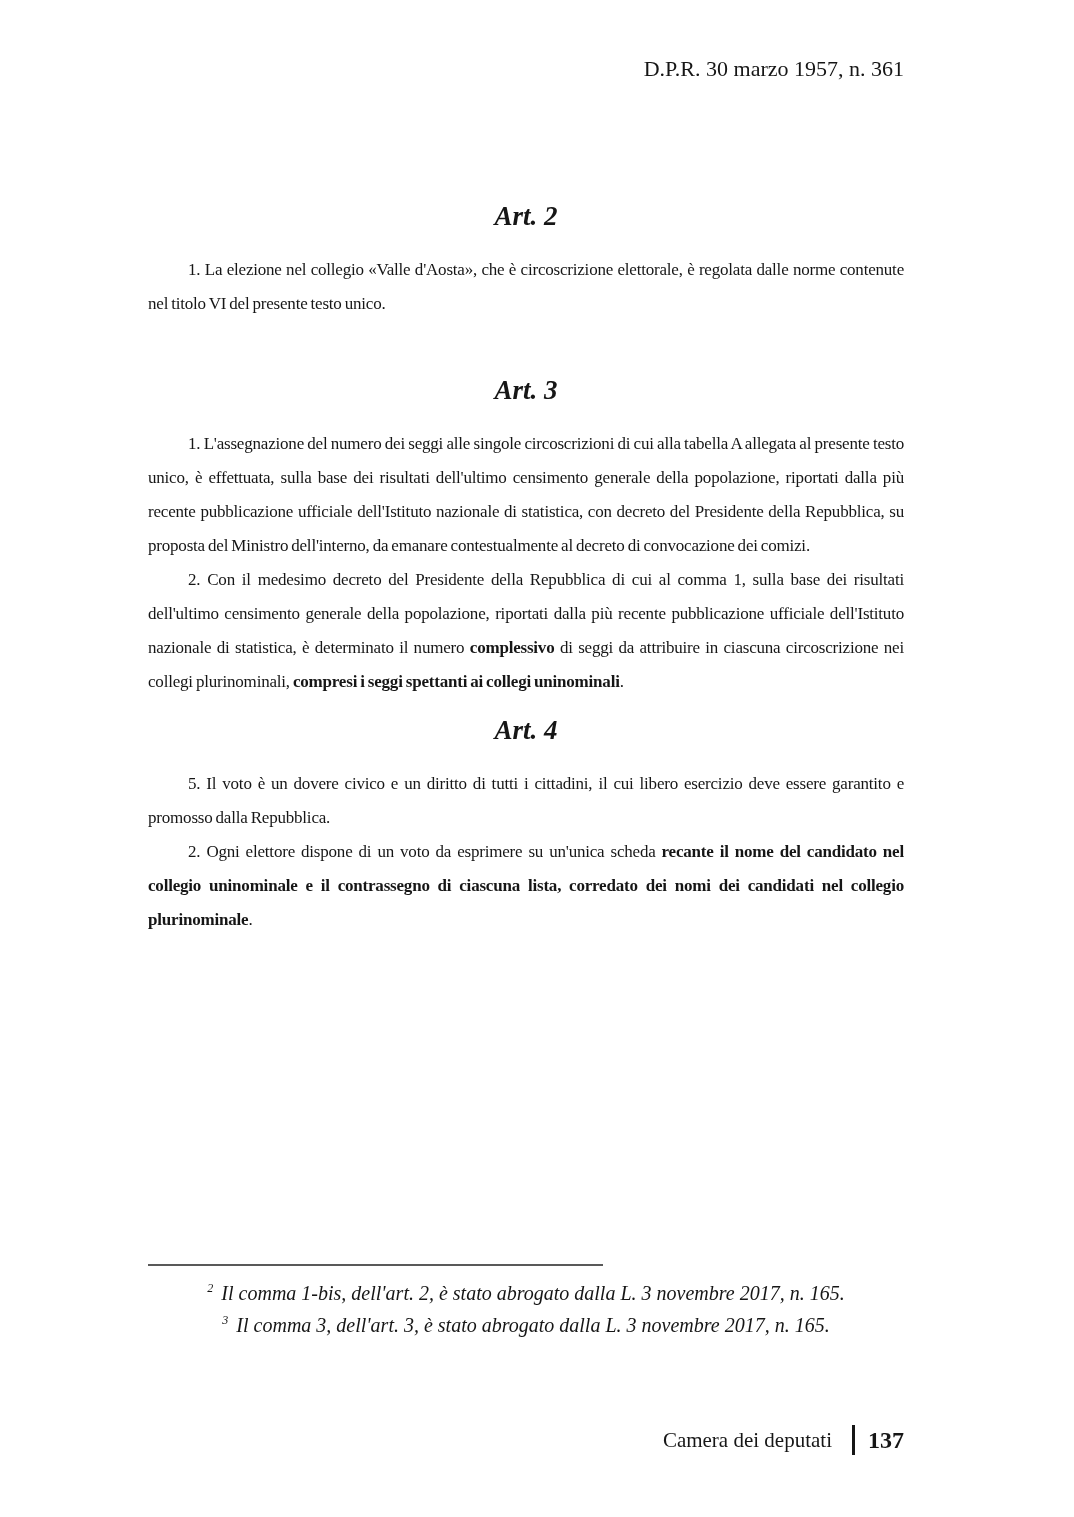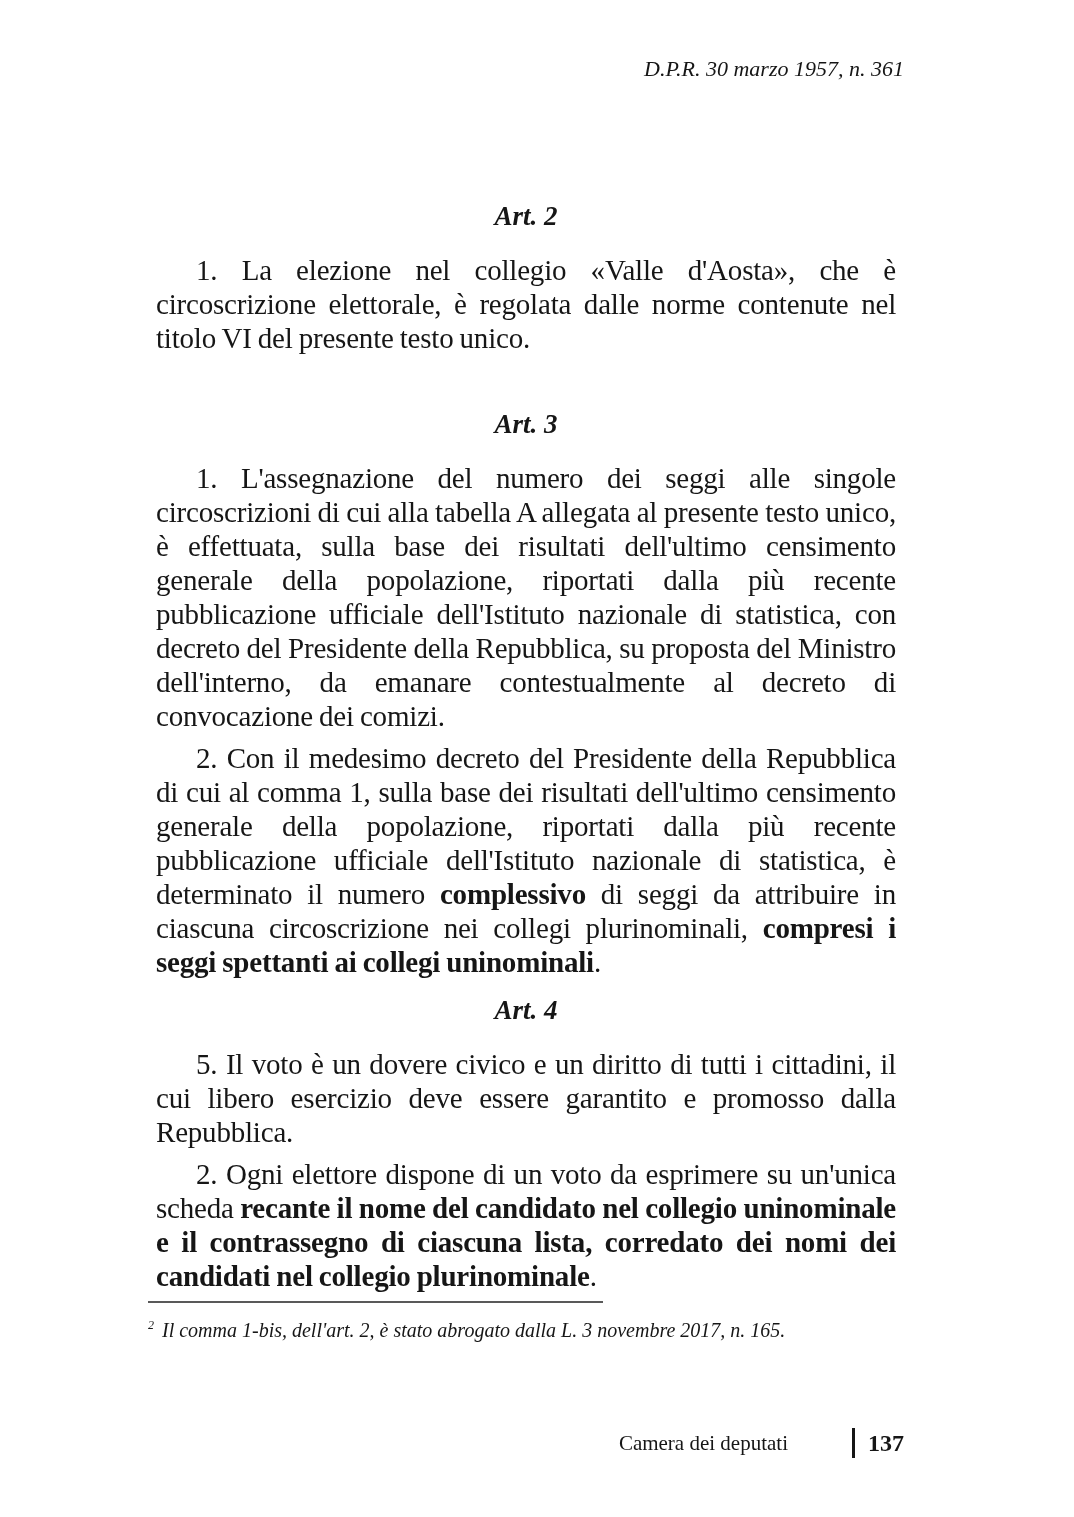--- a/index.html
+++ b/index.html
@@ -13,77 +13,76 @@
     font-family: "Liberation Serif", "DejaVu Serif", serif;
     box-sizing: border-box;
     padding: 0 170px 60px 148px;
     display: flex;
     flex-direction: column;
     overflow: hidden;
   }
   .doc-header {
     margin-top: 55px;
     text-align: right;
-    font-style: italic;
     font-size: 22px;
     line-height: 28px;
   }
   .doc-body { display: block; }
   .article-heading {
     font-style: italic;
     font-weight: 600;
     font-size: 27px;
     line-height: 34px;
     text-align: center;
     margin: 0 0 20px 0;
   }
   .art-2 .article-heading { margin-top: 116px; }
   .art-3 .article-heading { margin-top: 52px; font-style: italic; }
   .art-4 .article-heading { margin-top: 14px; }
   .para {
-    margin: 8px;
-    font-size: 29px;
+    margin: 0;
+    font-size: 17px;
     line-height: 34px;
     text-align: justify;
     text-indent: 40px;
     letter-spacing: -0.2px;
     word-spacing: -1px;
   }
   .para .bold { font-weight: bold; }
   .para .italic { font-style: italic; }
   .para sup, .footnote sup {
     font-size: 60%;
     vertical-align: super;
     line-height: 0;
   }
   .bracket {
     margin-top: 30px;
     text-align: left;
   }
-  .footnotes { margin-top: auto; margin-bottom: 79px; }
+  .footnotes { margin-top: auto; margin-bottom: 79px; text-align: center; }
   .footnote-rule {
     width: 455px;
     height: 2px;
     background: #595959;
     margin-bottom: 14px;
   }
   .footnote {
     margin: 0 0 6px 0;
     font-style: italic;
     font-size: 20px;
     line-height: 26px;
   }
   .footnote .fn-marker { margin-right: 8px; }
   .doc-footer {
     height: 34px;
     display: flex;
     align-items: center;
     justify-content: flex-end;
   }
-  .footer-label { font-size: 21px; margin-right: 64px; }
+  .footer-label { font-size: 21px; margin-right: 20px; }
   .footer-divider {
     width: 3px;
     height: 30px;
     background: #161616;
     margin-right: 13px;
   }
   .page-number { font-size: 24px; font-weight: bold; }
 </style>
 </head>
 <body>
@@ -111,20 +110,21 @@
       <h2 class="article-heading">Art. 4</h2>
       <p class="para"><span>5. Il voto è un dovere civico e un diritto di tutti i cittadini, il cui libero esercizio deve essere garantito e promosso dalla Repubblica.</span></p>
       <p class="para"><span>2. Ogni elettore dispone di un voto da esprimere su un'unica scheda </span><span class="bold">recante il nome del candidato nel collegio uninominale e il contrassegno di ciascuna lista, corredato dei nomi dei candidati nel collegio plurinominale</span><span>.</span></p>
     </section>
 
   </main>
 
   <div class="footnotes">
     <div class="footnote-rule"></div>
     <p class="footnote"><sup class="fn-marker">2</sup><span>Il comma 1-bis, dell'art. 2, è stato abrogato dalla L. 3 novembre 2017, n. 165.</span></p>
+    <p class="footnote"><sup class="fn-marker">3</sup><span>Il comma 3, dell'art. 3, è stato abrogato dalla L. 3 novembre 2017, n. 165.</span></p>
   </div>
 
   <footer class="doc-footer">
     <span class="footer-label">Camera dei deputati</span>
     <span class="footer-divider"></span>
     <span class="page-number">137</span>
   </footer>
 
 </div>
 

